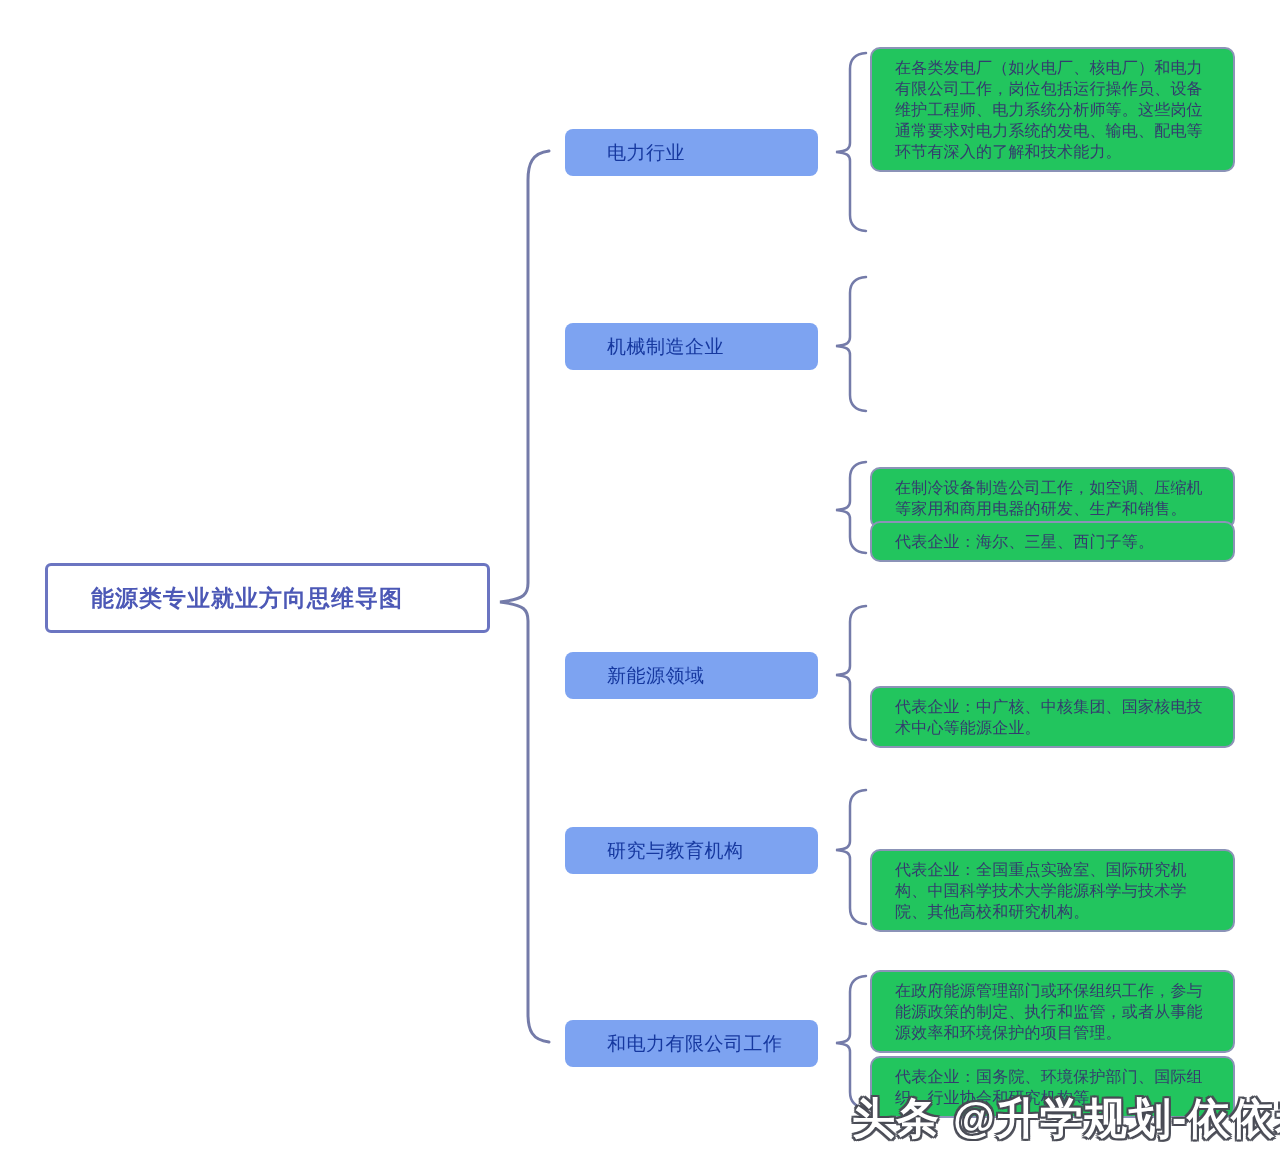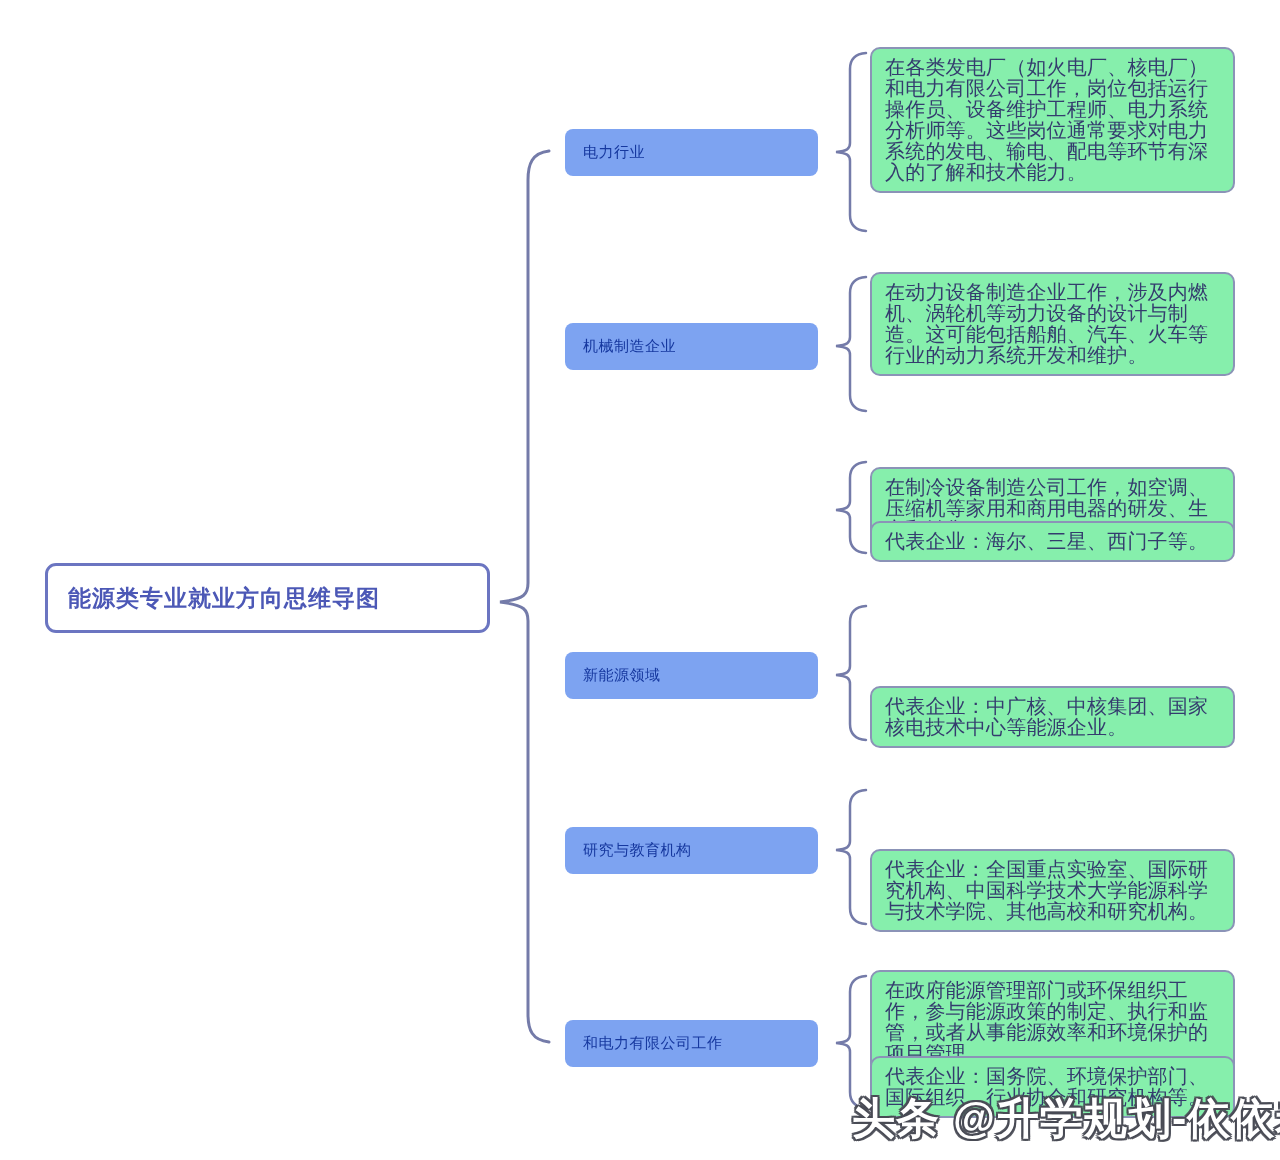--- a/index.html
+++ b/index.html
@@ -17,57 +17,58 @@
     width: 1280px; height: 1160px;
     pointer-events: none;
   }
   .root-node {
     position: absolute;
     left: 45px; top: 563px;
     width: 445px; height: 70px;
     box-sizing: border-box;
     background: #ffffff;
     border: 3px solid #6b75c1;
-    border-radius: 11px;
+    border-radius: 6px;
     display: flex;
     align-items: center;
-    padding-left: 20px;
+    padding-left: 43px;
   }
   .root-node .root-label {
     font-size: 23px;
     font-weight: bold;
     color: #4c58b6;
     letter-spacing: 1px;
   }
   .branch-node {
     position: absolute;
     left: 565px;
     width: 253px; height: 47px;
     box-sizing: border-box;
     background: #7da3f1;
     border-radius: 8px;
     display: flex;
     align-items: center;
     padding-left: 18px;
   }
   .branch-node .branch-label {
-    font-size: 15px;
+    font-size: 19px;
     color: #16389f;
     letter-spacing: 0.5px;
+    margin-left: 24px;
   }
   .detail-box {
     position: absolute;
     left: 870px;
     width: 365px;
     box-sizing: border-box;
-    background: #86efac;
+    background: #22c55e;
     border: 2px solid #8b93b7;
     border-radius: 10px;
-    padding: 8px 13px;
-    font-size: 20px;
+    padding: 8px 23px;
+    font-size: 16px;
     line-height: 21px;
     color: #343c6e;
     letter-spacing: 0.2px;
   }
   .watermark {
     position: absolute;
     left: 852px; top: 1090px;
     font-size: 43px;
     font-weight: bold;
     color: #ffffff;
@@ -104,21 +105,20 @@
   </div>
 
   <div class="branch-node" style="top:129px">
     <span class="branch-label">电力行业</span>
   </div>
   <div class="detail-box" style="top:47px">在各类发电厂（如火电厂、核电厂）和电力有限公司工作，岗位包括运行操作员、设备维护工程师、电力系统分析师等。这些岗位通常要求对电力系统的发电、输电、配电等环节有深入的了解和技术能力。</div>
 
   <div class="branch-node" style="top:323px">
     <span class="branch-label">机械制造企业</span>
   </div>
-  <div class="detail-box" style="top:272px">在动力设备制造企业工作，涉及内燃机、涡轮机等动力设备的设计与制造。这可能包括船舶、汽车、火车等行业的动力系统开发和维护。</div>
 
   <div class="detail-box" style="top:467px">在制冷设备制造公司工作，如空调、压缩机等家用和商用电器的研发、生产和销售。</div>
   <div class="detail-box" style="top:521px">代表企业：海尔、三星、西门子等。</div>
 
   <div class="branch-node" style="top:652px">
     <span class="branch-label">新能源领域</span>
   </div>
   <div class="detail-box" style="top:686px">代表企业：中广核、中核集团、国家核电技术中心等能源企业。</div>
 
   <div class="branch-node" style="top:827px">

